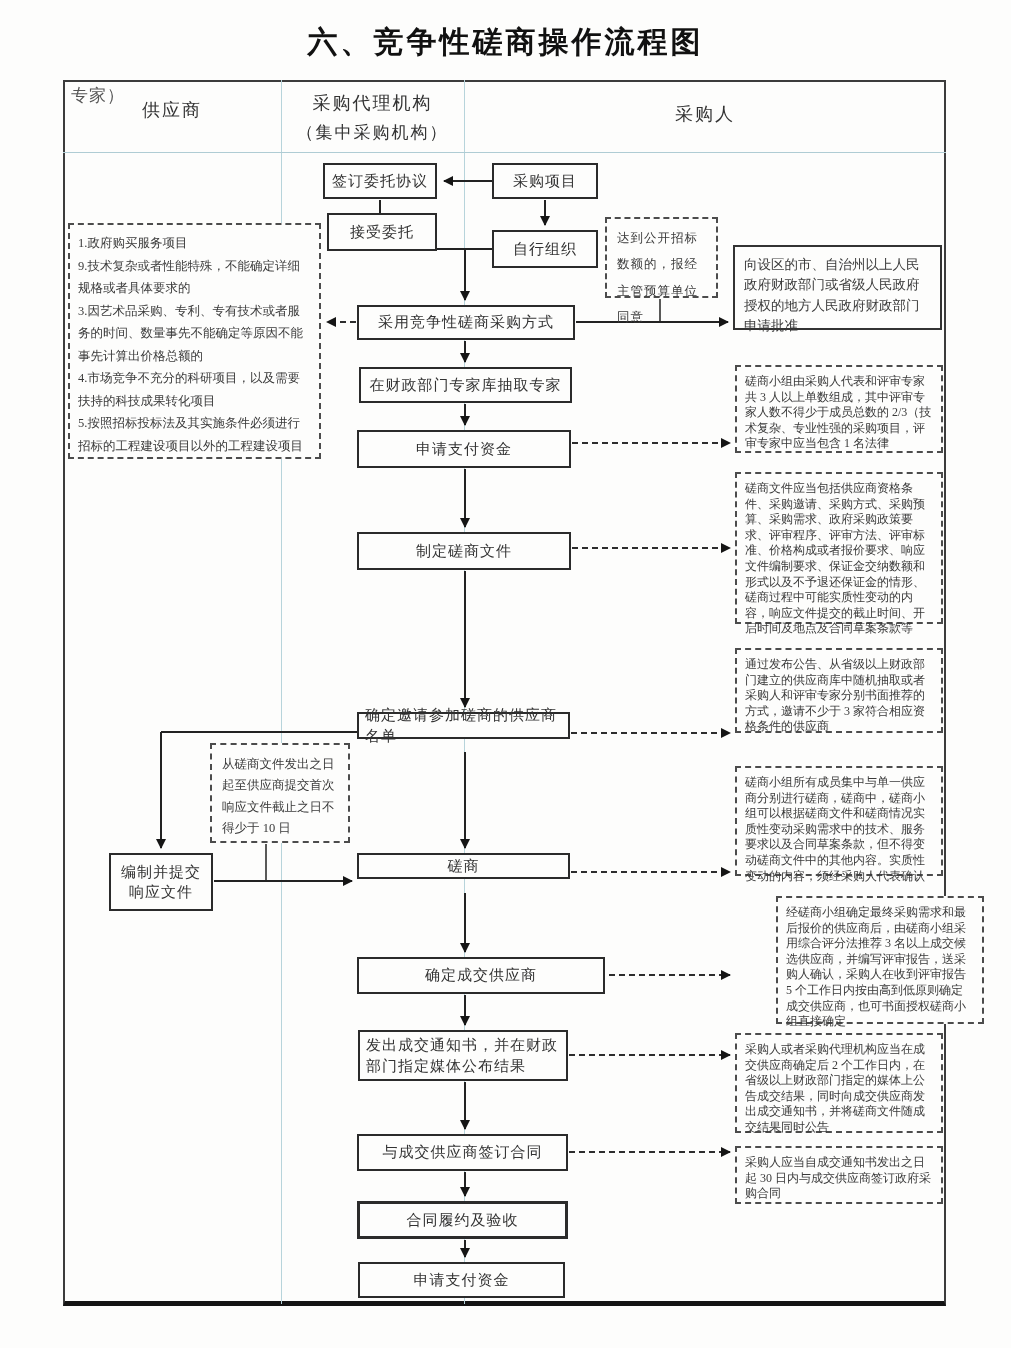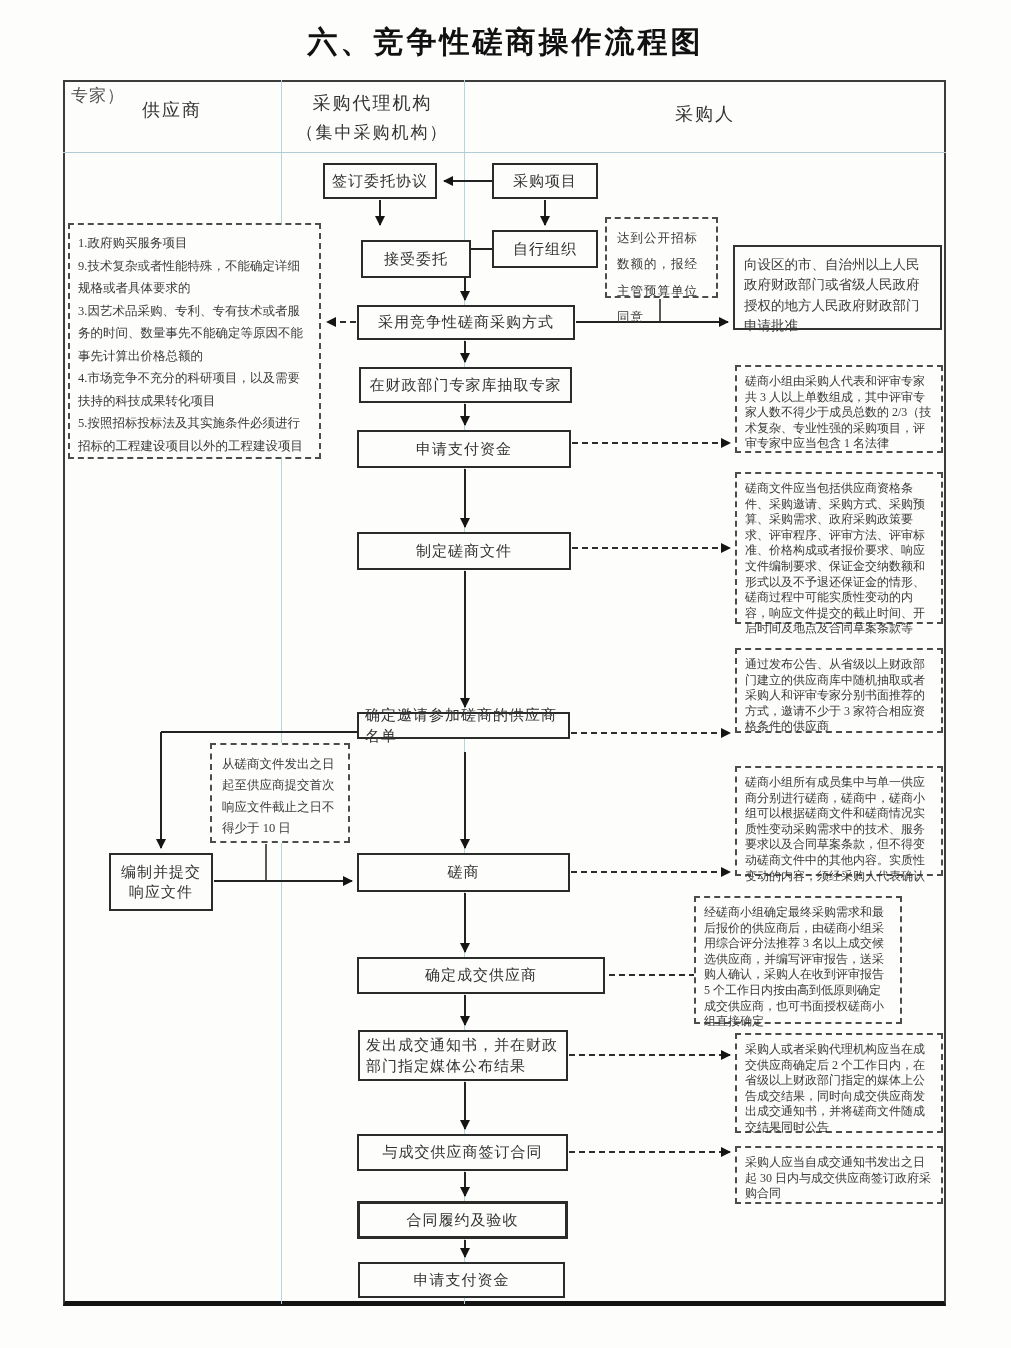--- a/index.html
+++ b/index.html
@@ -96,28 +96,28 @@
       <line x1="571" y1="733" x2="730" y2="733" marker-end="url(#ah)"></line>
       <line x1="571" y1="872" x2="730" y2="872" marker-end="url(#ah)"></line>
       <line x1="569" y1="975" x2="730" y2="975" marker-end="url(#ah)"></line>
       <line x1="569" y1="1055" x2="730" y2="1055" marker-end="url(#ah)"></line>
       <line x1="569" y1="1152" x2="730" y2="1152" marker-end="url(#ah)"></line>
     </g>
   </svg>
 
   <div class="fbox" style="left:323px;top:163px;width:114px;height:36px;">签订委托协议</div>
   <div class="fbox" style="left:492px;top:163px;width:106px;height:36px;">采购项目</div>
-  <div class="fbox" style="left:327px;top:240px;width:110px;height:38px;margin-left:34px;">接受委托</div>
+  <div class="fbox" style="left:327px;top:213px;width:110px;height:38px;">接受委托</div>
   <div class="fbox" style="left:492px;top:230px;width:106px;height:38px;">自行组织</div>
   <div class="fbox" style="left:357px;top:305px;width:218px;height:35px;">采用竞争性磋商采购方式</div>
   <div class="fbox" style="left:359px;top:367px;width:213px;height:36px;">在财政部门专家库抽取专家</div>
   <div class="fbox" style="left:357px;top:430px;width:214px;height:38px;">申请支付资金</div>
   <div class="fbox" style="left:357px;top:532px;width:214px;height:38px;">制定磋商文件</div>
   <div class="fbox" style="left:357px;top:712px;width:213px;height:27px;">确定邀请参加磋商的供应商名单</div>
-  <div class="fbox" style="left:357px;top:853px;width:213px;height:39px;">磋商</div>
+  <div class="fbox" style="left:357px;top:853px;width:213px;height:26px;">磋商</div>
   <div class="fbox" style="left:357px;top:957px;width:248px;height:37px;">确定成交供应商</div>
   <div class="fbox" style="left:358px;top:1030px;width:210px;height:51px;">发出成交通知书，并在财政部门指定媒体公布结果</div>
   <div class="fbox" style="left:357px;top:1134px;width:211px;height:37px;">与成交供应商签订合同</div>
   <div class="fbox thick" style="left:357px;top:1201px;width:211px;height:38px;">合同履约及验收</div>
   <div class="fbox" style="left:358px;top:1262px;width:207px;height:36px;">申请支付资金</div>
 
   <div class="fbox" style="left:109px;top:853px;width:104px;height:58px;flex-direction:column;">
     <span>编制并提交</span>
     <span>响应文件</span>
   </div>
@@ -137,19 +137,19 @@
   <div class="abox" style="left:735px;top:365px;width:208px;height:88px;">磋商小组由采购人代表和评审专家共 3 人以上单数组成，其中评审专家人数不得少于成员总数的 2/3（技术复杂、专业性强的采购项目，评审专家中应当包含 1 名法律</div>
 
   <div class="abox" style="left:735px;top:472px;width:208px;height:152px;">磋商文件应当包括供应商资格条件、采购邀请、采购方式、采购预算、采购需求、政府采购政策要求、评审程序、评审方法、评审标准、价格构成或者报价要求、响应文件编制要求、保证金交纳数额和形式以及不予退还保证金的情形、磋商过程中可能实质性变动的内容，响应文件提交的截止时间、开启时间及地点及合同草案条款等</div>
 
   <div class="abox" style="left:735px;top:648px;width:208px;height:85px;">通过发布公告、从省级以上财政部门建立的供应商库中随机抽取或者采购人和评审专家分别书面推荐的方式，邀请不少于 3 家符合相应资格条件的供应商</div>
 
   <div class="abox timing" style="left:210px;top:743px;width:140px;height:100px;">从磋商文件发出之日起至供应商提交首次响应文件截止之日不得少于 10 日</div>
 
   <div class="abox" style="left:735px;top:766px;width:208px;height:110px;">磋商小组所有成员集中与单一供应商分别进行磋商，磋商中，磋商小组可以根据磋商文件和磋商情况实质性变动采购需求中的技术、服务要求以及合同草案条款，但不得变动磋商文件中的其他内容。实质性变动的内容，须经采购人代表确认</div>
 
-  <div class="abox" style="left:694px;top:896px;width:208px;height:128px;">经磋商小组确定最终采购需求和最后报价的供应商后，由磋商小组采用综合评分法推荐 3 名以上成交候选供应商，并编写评审报告，送采购人确认，采购人在收到评审报告 5 个工作日内按由高到低原则确定成交供应商，也可书面授权磋商小组直接确定</div>
+  <div class="abox" style="left:776px;top:896px;width:208px;height:128px;">经磋商小组确定最终采购需求和最后报价的供应商后，由磋商小组采用综合评分法推荐 3 名以上成交候选供应商，并编写评审报告，送采购人确认，采购人在收到评审报告 5 个工作日内按由高到低原则确定成交供应商，也可书面授权磋商小组直接确定</div>
 
   <div class="abox" style="left:735px;top:1033px;width:208px;height:100px;">采购人或者采购代理机构应当在成交供应商确定后 2 个工作日内，在省级以上财政部门指定的媒体上公告成交结果，同时向成交供应商发出成交通知书，并将磋商文件随成交结果同时公告</div>
 
   <div class="abox" style="left:735px;top:1146px;width:208px;height:58px;">采购人应当自成交通知书发出之日起 30 日内与成交供应商签订政府采购合同</div>
 
 </div>
 
 </body></html>

